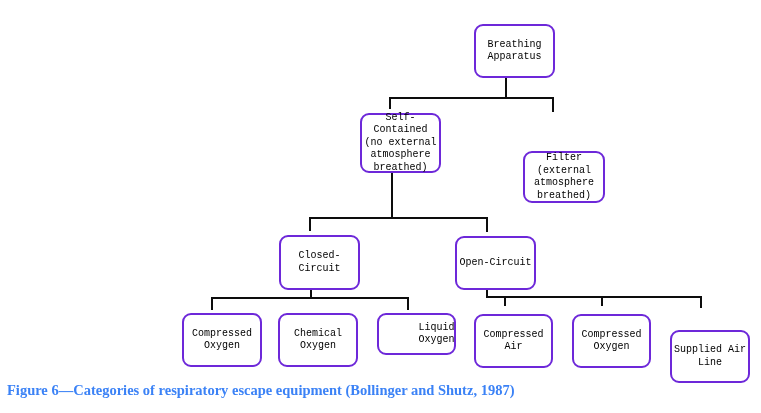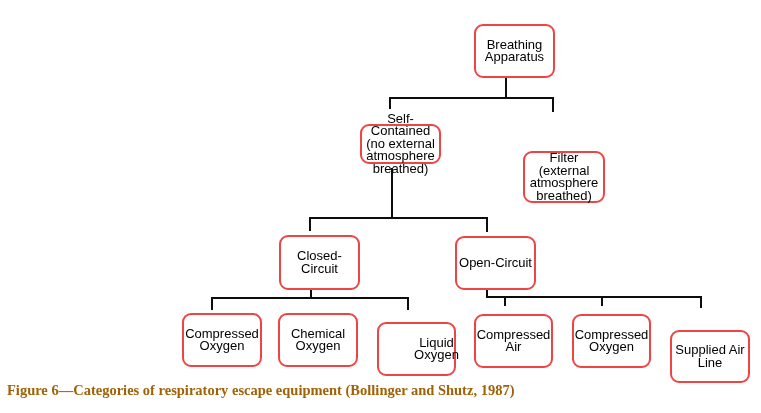--- a/index.html
+++ b/index.html
@@ -3,40 +3,40 @@
 <meta charset="utf-8">
 <style>
   html, body { margin:0; padding:0; background:#ffffff; }
   .canvas {
     position:relative; width:761px; height:413px; background:#ffffff;
     font-family:"Liberation Sans", sans-serif; overflow:hidden;
   }
   .connector-svg { position:absolute; left:0; top:0; }
   .node {
     position:absolute; box-sizing:border-box;
-    border:2px solid #ef4444; border-radius:9px; background:#ffffff;
+    border:2px solid #6d28d9; border-radius:9px; background:#ffffff;
     display:flex; align-items:center; justify-content:center;
-    text-align:center; font-size:13px; line-height:12.5px; color:#000000;
-    white-space:pre-line; padding:1px 2px;
+    text-align:center; font-size:10px; line-height:12.5px; color:#000000;
+    white-space:pre-line; padding:1px 2px;font-family:Liberation Mono, monospace;
   }
   .n-ba  { left:474px; top:24px;  width:81px; height:54px; }
-  .n-sc  { left:360px; top:124px; width:81px; height:40px; }
+  .n-sc  { left:360px; top:113px; width:81px; height:60px; }
   .n-fl  { left:523px; top:116px; width:82px; height:52px;margin-top:35px; }
   .n-cc  { left:279px; top:235px; width:81px; height:55px; }
   .n-oc  { left:455px; top:236px; width:81px; height:54px; }
   .n-co1 { left:182px; top:313px; width:80px; height:54px; }
   .n-ch  { left:278px; top:313px; width:80px; height:54px; }
-  .n-lo  { left:377px; top:322px; width:79px; height:54px;padding-left:42px; }
+  .n-lo  { left:377px; top:313px; width:79px; height:42px;padding-left:42px; }
   .n-ca  { left:474px; top:314px; width:79px; height:54px; }
   .n-co2 { left:572px; top:314px; width:79px; height:54px; }
   .n-sa  { left:670px; top:330px; width:80px; height:53px; }
   .caption {
     position:absolute; left:7px; top:382px;
     font-family:"Liberation Serif", serif; font-weight:bold;
-    font-size:14.5px; color:#a16207; white-space:nowrap;
+    font-size:14.5px; color:#3b82f6; white-space:nowrap;
   }
 </style>
 </head>
 <body>
 
 <div class="canvas">
 
   <svg class="connector-svg" width="761" height="413" viewBox="0 0 761 413">
     <g stroke="#0d0d0d" stroke-width="2">
 

